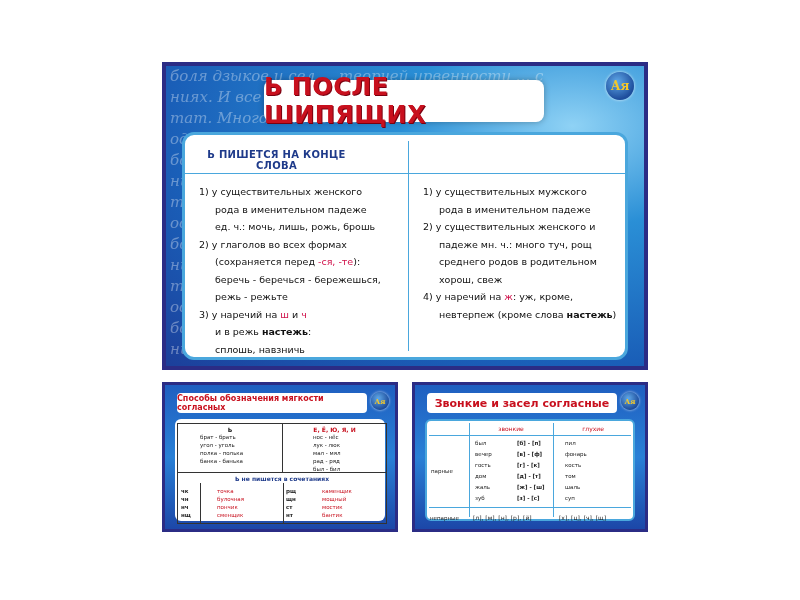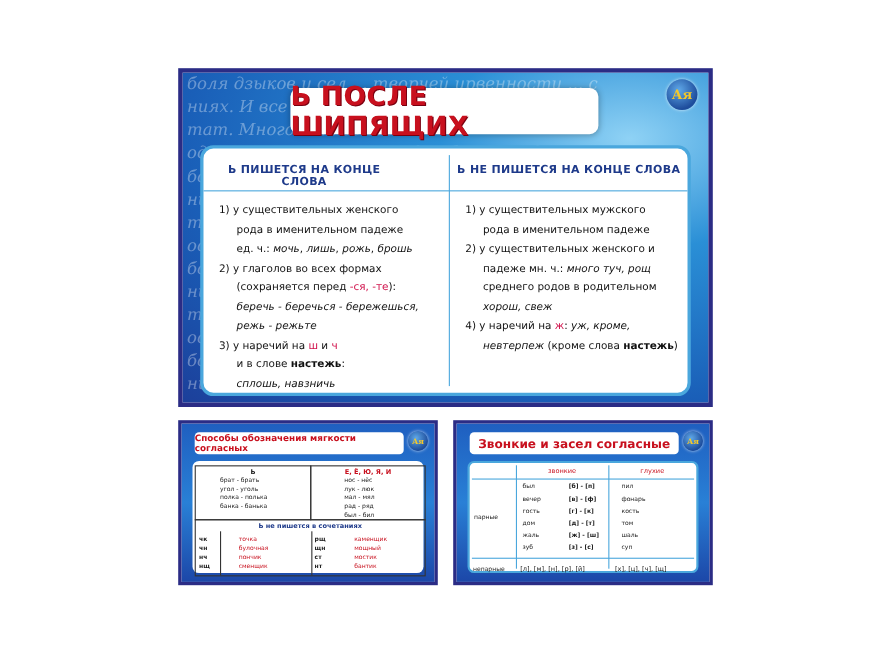--- a/index.html
+++ b/index.html
@@ -45,21 +45,21 @@
   .col.right { left:224px; right:0; }
   .divider-v { position:absolute; left:223px; top:6px; bottom:6px; width:1px; background:#4aa7dd; }
   .divider-h { position:absolute; left:0; right:0; top:38px; height:1px; background:#4aa7dd; }
   .col-head {
     position:absolute; top:14px; left:0; right:0; text-align:center;
     font-weight:bold; font-size:10px; color:#1e3a8a; letter-spacing:0.3px;
   }
   .rules { position:absolute; top:48px; left:14px; right:6px; font-size:9.5px; color:#111; }
   .rule-line { height:17.5px; line-height:17.5px; white-space:nowrap; }
   .indent { padding-left:16px; }
-  .ex { font-style:italic; }
+  .ex { }
   .red { color:#d0104a; }
   .bold { font-weight:bold; }
 
   .small {
     position:absolute; top:382px; width:236px; height:150px;
     background: linear-gradient(180deg, #1f5fc0 0%, #2980d6 50%, #1c47a8 100%);
     border:3px solid #2b2c85; box-sizing:border-box; overflow:hidden;
   }
   .small.left { left:162px; }
   .small.right { left:412px; }
@@ -114,26 +114,25 @@
       <div class="col-head">Ь ПИШЕТСЯ НА КОНЦЕ СЛОВА</div>
       <div class="rules" id="rules-0">
           <div class="rule-line"><span>1) у существительных женского</span></div>
           <div class="rule-line indent"><span>рода в именительном падеже</span></div>
           <div class="rule-line indent"><span>ед. ч.: </span><span class="ex">мочь</span><span>, </span><span class="ex">лишь</span><span>, </span><span class="ex">рожь</span><span>, </span><span class="ex">брошь</span></div>
           <div class="rule-line"><span>2) у глаголов во всех формах</span></div>
           <div class="rule-line indent"><span>(сохраняется перед </span><span class="red">-ся, -те</span><span>):</span></div>
           <div class="rule-line indent"><span class="ex">беречь - беречься - бережешься,</span></div>
           <div class="rule-line indent"><span class="ex">режь - режьте</span></div>
           <div class="rule-line"><span>3) у наречий на </span><span class="red">ш</span><span> и </span><span class="red">ч</span></div>
-          <div class="rule-line indent"><span>и в слове </span><span class="bold">настежь</span><span>:</span></div>
+          <div class="rule-line indent"><span>и в режь </span><span class="bold">настежь</span><span>:</span></div>
           <div class="rule-line indent"><span class="ex">сплошь, навзничь</span></div>
         </div>
     </div>
     <div class="col right">
-      <div class="col-head">Ь НЕ ПИШЕТСЯ НА КОНЦЕ СЛОВА</div>
       <div class="rules" id="rules-1">
           <div class="rule-line"><span>1) у существительных мужского</span></div>
           <div class="rule-line indent"><span>рода в именительном падеже</span></div>
           <div class="rule-line"><span>2) у существительных женского и</span></div>
           <div class="rule-line indent"><span>падеже мн. ч.: </span><span class="ex">много туч, рощ</span></div>
           <div class="rule-line indent"><span>среднего родов в родительном</span></div>
           <div class="rule-line indent"><span class="ex">хорош, свеж</span></div>
           <div class="rule-line"><span>4) у наречий на </span><span class="red">ж</span><span>: </span><span class="ex">уж, кроме,</span></div>
           <div class="rule-line indent"><span class="ex">невтерпеж</span><span>  (кроме слова </span><span class="bold">настежь</span><span>)</span></div>
         </div>

